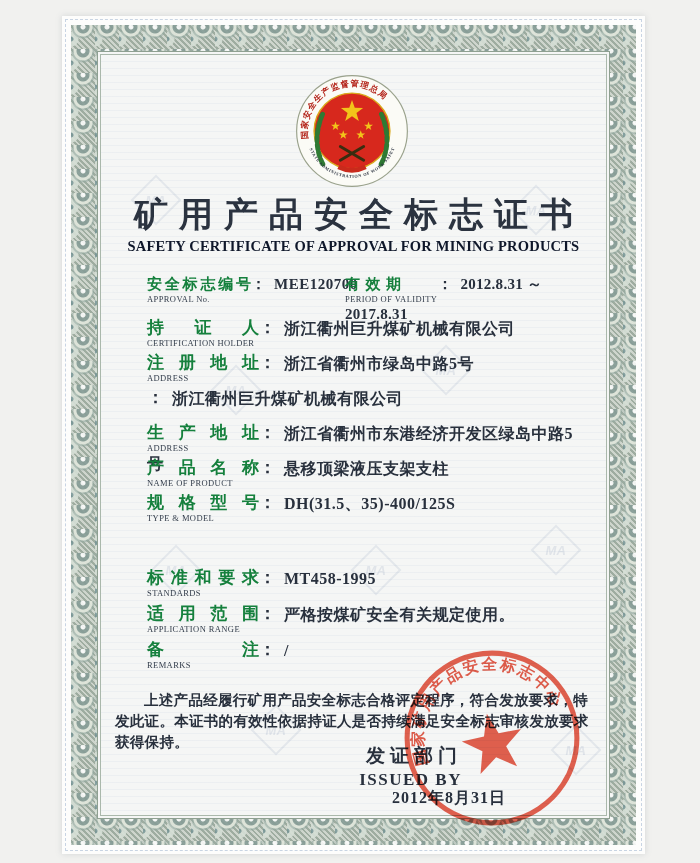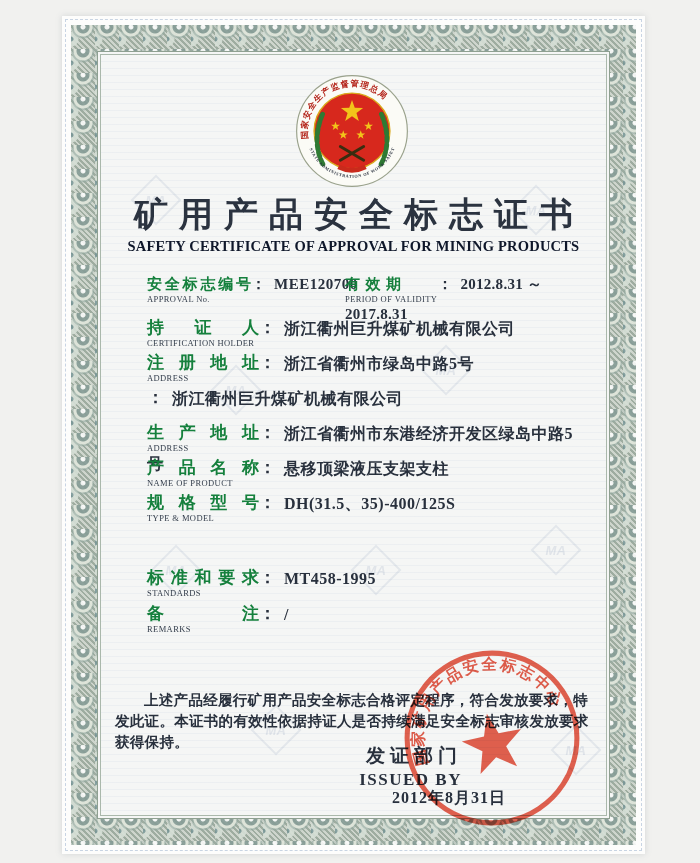--- a/index.html
+++ b/index.html
@@ -188,20 +188,23 @@
         <span class="labelwrap"><span class="cjk-label">产品名称</span><span class="en">NAME OF PRODUCT</span></span><span class="colon">：</span><span class="value">悬移顶梁液压支架支柱</span>
       </div>
       <div class="row">
         <span class="labelwrap"><span class="cjk-label">规格型号</span><span class="en">TYPE &amp; MODEL</span></span><span class="colon">：</span><span class="value">DH(31.5、35)-400/125S</span>
       </div>
     </div>
 
     <div class="fieldblock sec-fields">
       <div class="row">
         <span class="labelwrap"><span class="cjk-label">标准和要求</span><span class="en">STANDARDS</span></span><span class="colon">：</span><span class="value">MT458-1995</span>
+      </div>
+      <div class="row">
+        <span class="labelwrap"><span class="cjk-label">适用范围</span><span class="en">APPLICATION RANGE</span></span><span class="colon">：</span><span class="value">严格按煤矿安全有关规定使用。</span>
       </div>
       <div class="row">
         <span class="labelwrap"><span class="cjk-label">备注</span><span class="en">REMARKS</span></span><span class="colon">：</span><span class="value">/</span>
       </div>
     </div>
 
     <div class="declaration">上述产品经履行矿用产品安全标志合格评定程序，符合发放要求，特发此证。本证书的有效性依据持证人是否持续满足安全标志审核发放要求获得保持。</div>
 
     <div class="issuer">
       <div class="issuer-cn">发证部门</div>

